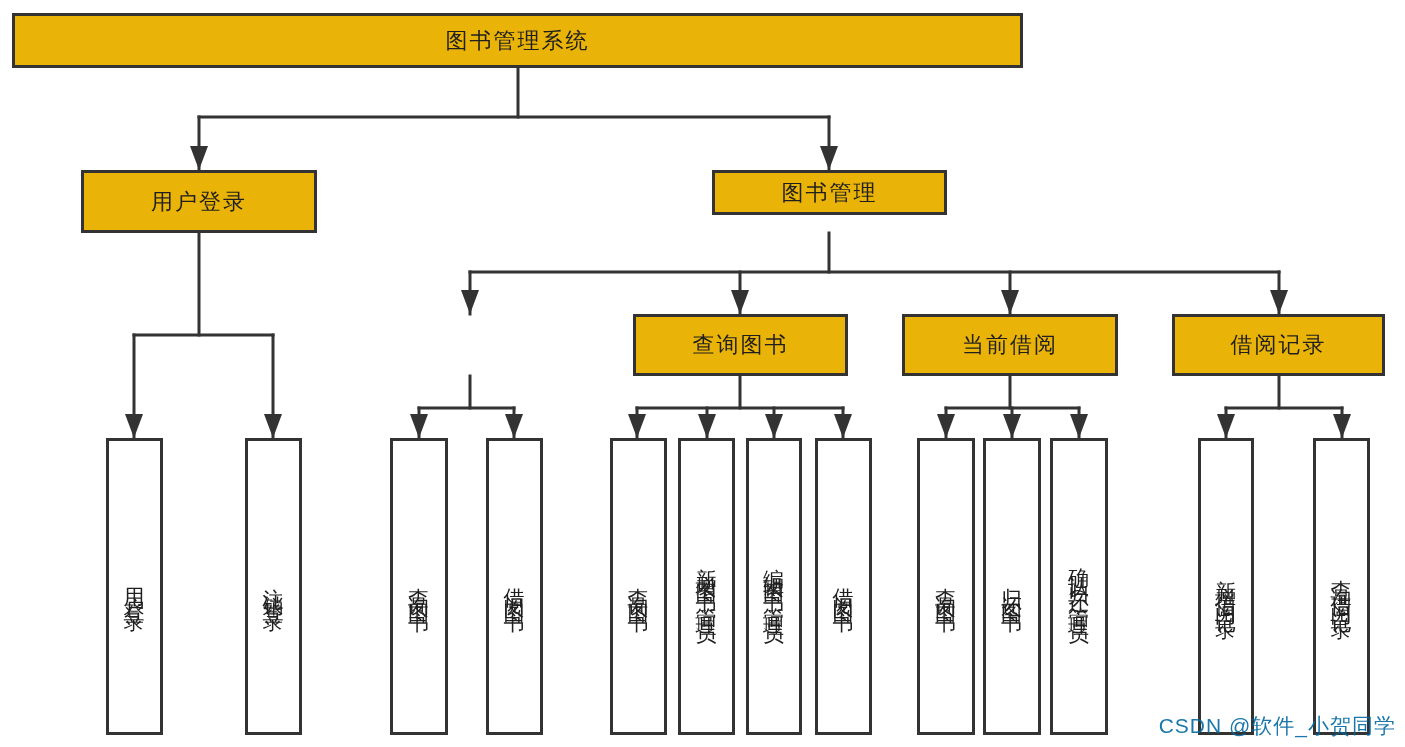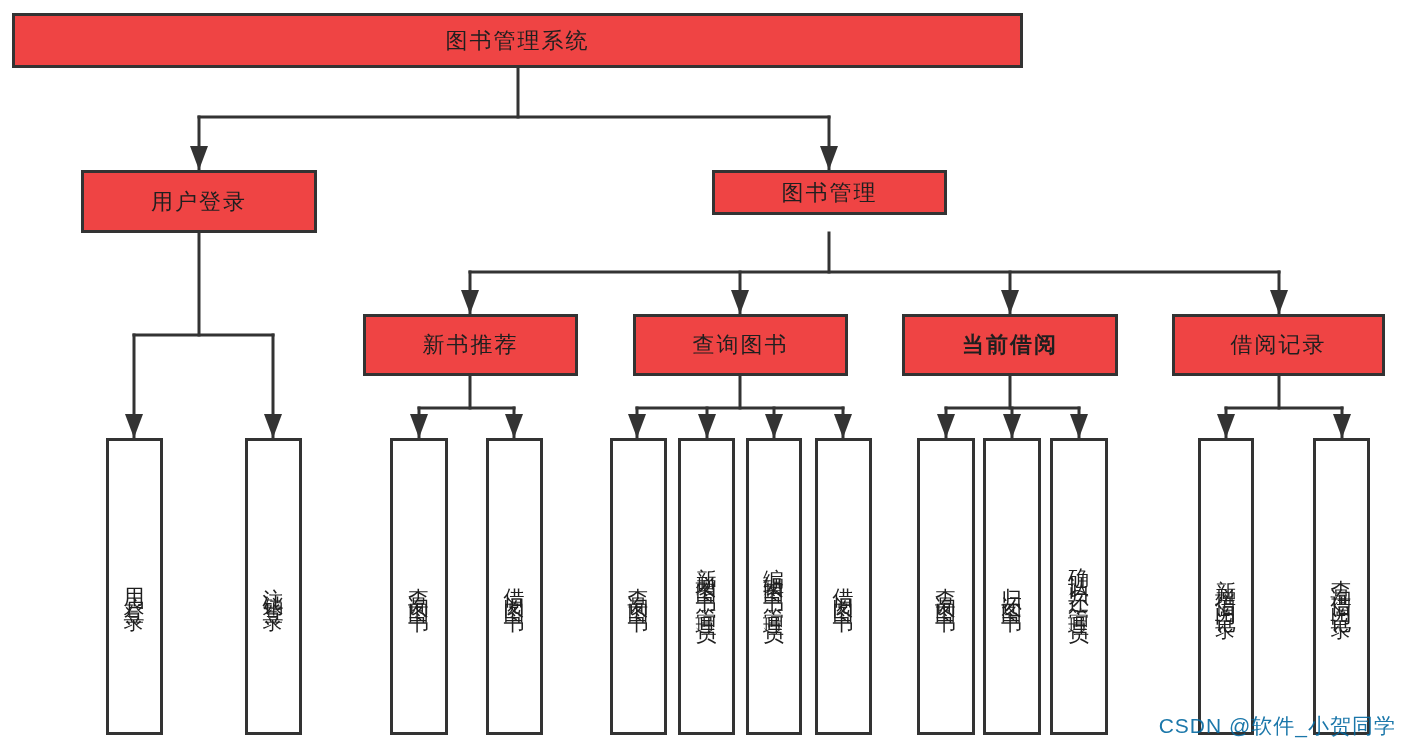--- a/index.html
+++ b/index.html
@@ -8,21 +8,21 @@
     width:1405px;height:747px;
     background:#ffffff;
     font-family:"Liberation Sans", sans-serif;
     overflow:hidden;
   }
   #connectors{position:absolute;left:0;top:0;width:1405px;height:747px;}
   .node{
     position:absolute;
     box-sizing:border-box;
     border:3px solid #333333;
-    background:#ef4444;
+    background:#eab308;
     display:flex;align-items:center;justify-content:center;
     color:#1f1f1f;
     font-size:22px;
     letter-spacing:2px;
     z-index:2;
   }
   .leaf{
     position:absolute;
     box-sizing:border-box;
     border:3px solid #333333;
@@ -109,27 +109,24 @@
     <span>图书管理系统</span>
   </div>
 
   <div class="node" style="left:81px;top:170px;width:236px;height:63px;">
     <span>用户登录</span>
   </div>
   <div class="node" style="left:712px;top:170px;width:235px;height:45px;">
     <span>图书管理</span>
   </div>
 
-  <div class="node" style="left:363px;top:314px;width:215px;height:62px;">
-    <span>新书推荐</span>
-  </div>
   <div class="node" style="left:633px;top:314px;width:215px;height:62px;">
     <span>查询图书</span>
   </div>
-  <div class="node" style="left:902px;top:314px;width:216px;height:62px;font-weight:bold;">
+  <div class="node" style="left:902px;top:314px;width:216px;height:62px;">
     <span>当前借阅</span>
   </div>
   <div class="node" style="left:1172px;top:314px;width:213px;height:62px;">
     <span>借阅记录</span>
   </div>
 
   <div class="leaf" style="left:106px;top:438px;width:57px;height:297px;">
     <span class="vtext">用户登录</span>
   </div>
   <div class="leaf" style="left:245px;top:438px;width:57px;height:297px;">

